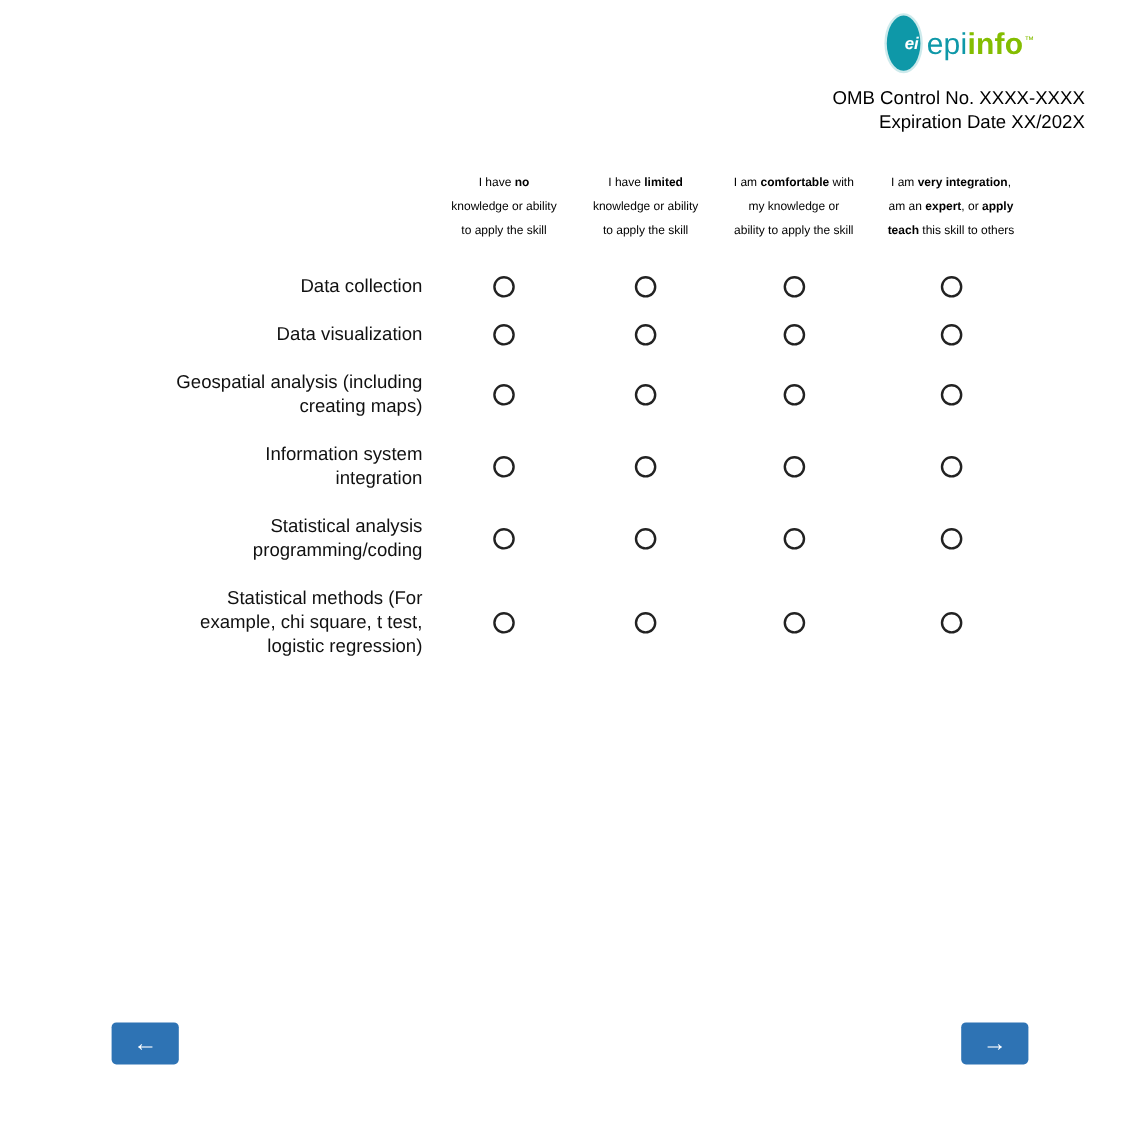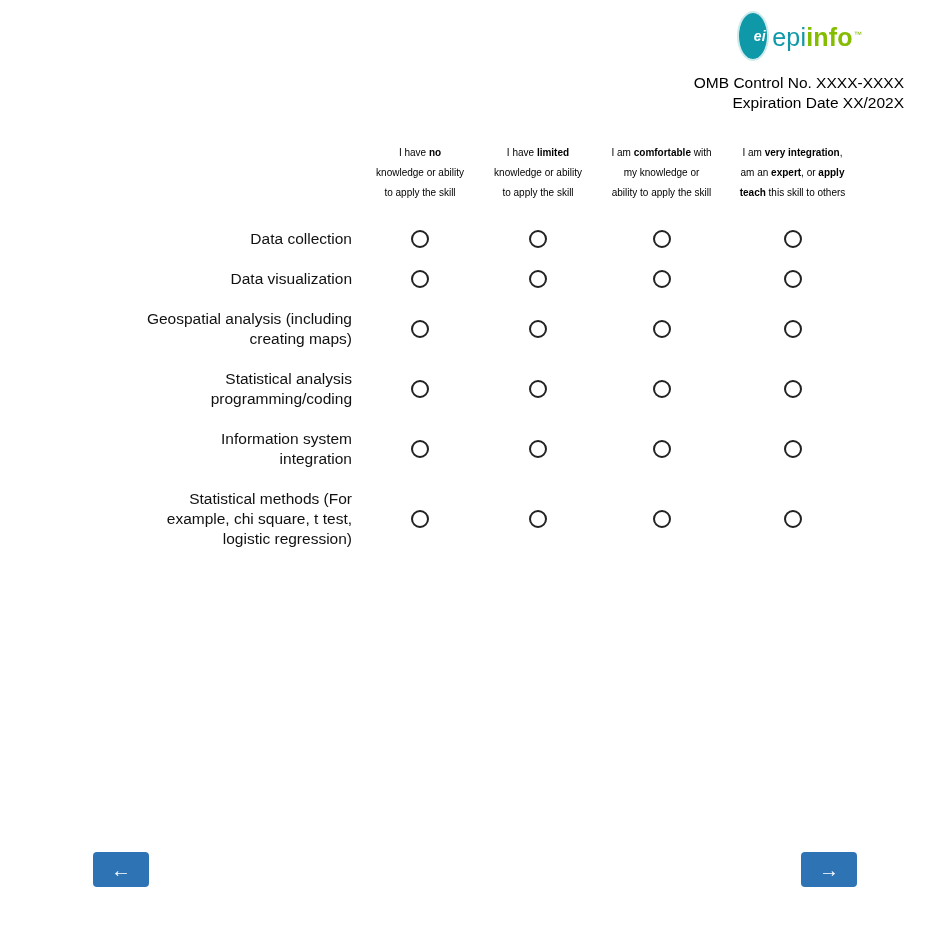--- a/index.html
+++ b/index.html
@@ -182,32 +182,32 @@
             <td class="radio-cell"><input type="radio" name="skill-data-visualization" style=""></td>
           </tr>
           <tr>
             <td class="row-label">Geospatial analysis (including<br>creating maps)</td>
             <td class="radio-cell"><input type="radio" name="skill-geospatial-analysis" style=""></td>
             <td class="radio-cell"><input type="radio" name="skill-geospatial-analysis" style=""></td>
             <td class="radio-cell"><input type="radio" name="skill-geospatial-analysis" style=""></td>
             <td class="radio-cell"><input type="radio" name="skill-geospatial-analysis" style=""></td>
           </tr>
           <tr>
+            <td class="row-label">Information system<br>integration</td>
+            <td class="radio-cell"><input type="radio" name="skill-information-system-integration" style=""></td>
+            <td class="radio-cell"><input type="radio" name="skill-information-system-integration" style=""></td>
+            <td class="radio-cell"><input type="radio" name="skill-information-system-integration" style=""></td>
+            <td class="radio-cell"><input type="radio" name="skill-information-system-integration" style=""></td>
+          </tr>
+          <tr>
             <td class="row-label">Statistical analysis<br>programming/coding</td>
             <td class="radio-cell"><input type="radio" name="skill-statistical-analysis-programming" style=""></td>
             <td class="radio-cell"><input type="radio" name="skill-statistical-analysis-programming" style=""></td>
             <td class="radio-cell"><input type="radio" name="skill-statistical-analysis-programming" style=""></td>
             <td class="radio-cell"><input type="radio" name="skill-statistical-analysis-programming" style=""></td>
-          </tr>
-          <tr>
-            <td class="row-label">Information system<br>integration</td>
-            <td class="radio-cell"><input type="radio" name="skill-information-system-integration" style=""></td>
-            <td class="radio-cell"><input type="radio" name="skill-information-system-integration" style=""></td>
-            <td class="radio-cell"><input type="radio" name="skill-information-system-integration" style=""></td>
-            <td class="radio-cell"><input type="radio" name="skill-information-system-integration" style=""></td>
           </tr>
           <tr>
             <td class="row-label">Statistical methods (For<br>example, chi square, t test,<br>logistic regression)</td>
             <td class="radio-cell"><input type="radio" name="skill-statistical-methods" style=""></td>
             <td class="radio-cell"><input type="radio" name="skill-statistical-methods" style=""></td>
             <td class="radio-cell"><input type="radio" name="skill-statistical-methods" style=""></td>
             <td class="radio-cell"><input type="radio" name="skill-statistical-methods" style=""></td>
           </tr>
         </tbody>
     </table>

